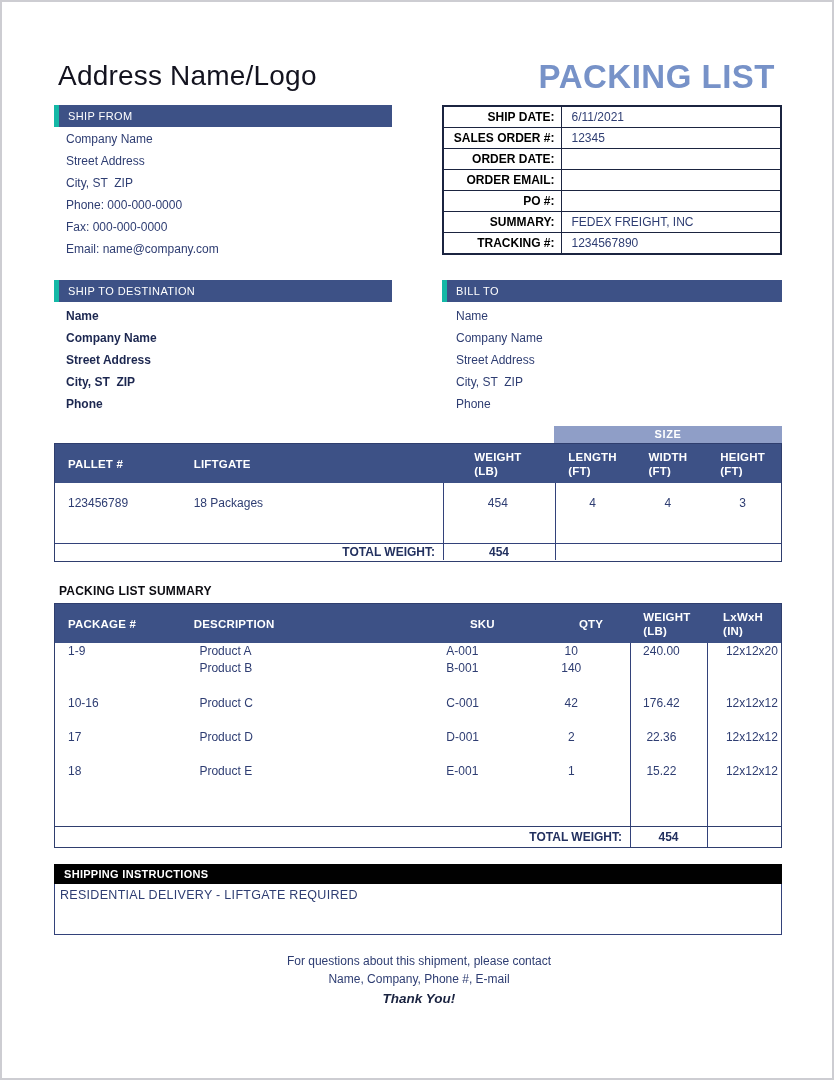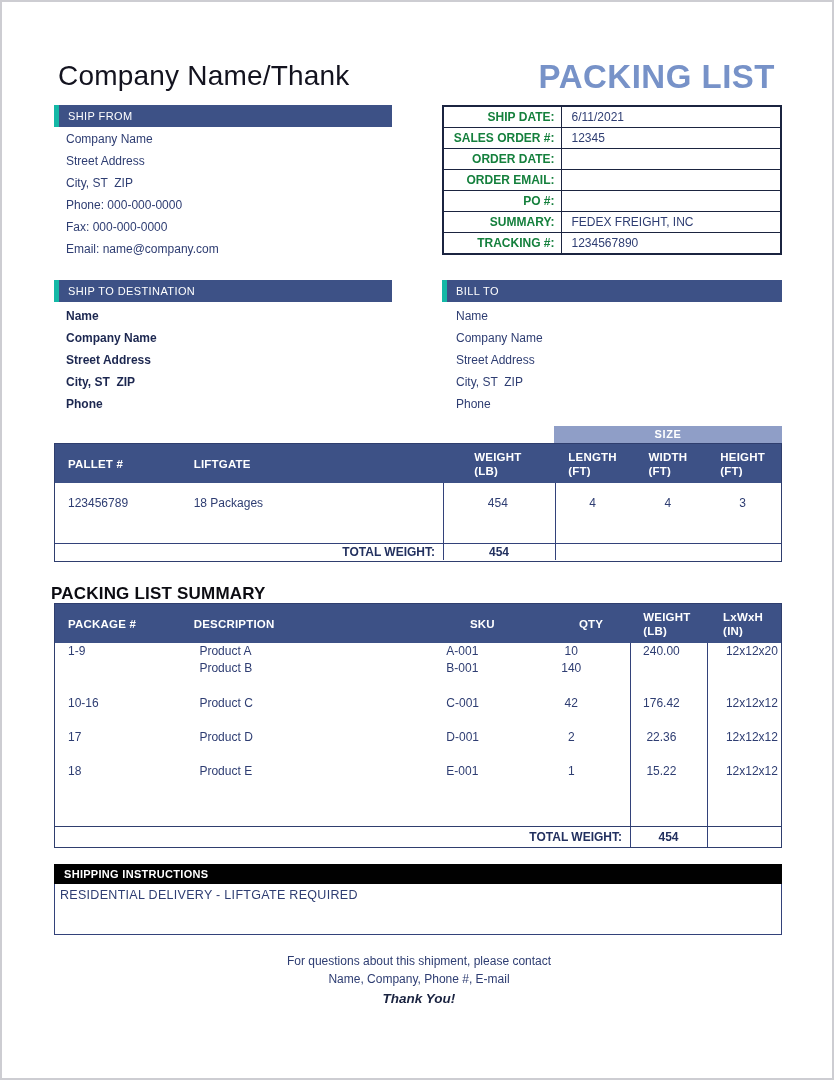--- a/index.html
+++ b/index.html
@@ -22,21 +22,21 @@
   .addr { position:absolute; font-size:12px; line-height:22px; color:#2e3d72; }
   .addr div { white-space:pre; }
   .addr-shipfrom { left:64px; top:126px; }
   .addr-shipto   { left:64px; top:303px; font-weight:bold; color:#1c2750; }
   .addr-billto   { left:454px; top:303px; }
 
   
   .order-table { position:absolute; left:440px; top:103px; width:340px; border-collapse:collapse; }
   .order-table td { border:1px solid #1b2440; height:20px; line-height:20px; font-size:12px; }
   .order-table { border:2px solid #1b2440; }
-  .order-table td.lbl { width:118px; text-align:right; font-weight:bold; color:#15803d; padding-right:6px; }
+  .order-table td.lbl { width:118px; text-align:right; font-weight:bold; color:#000000; padding-right:6px; }
   .order-table td.val { text-align:left; color:#2e3d72; padding-left:10px; }
 
   
   .size-bar { position:absolute; left:552px; top:424px; width:228px; height:17px; background:#8f9ec7; color:#fff;
               font-size:11px; font-weight:bold; text-align:center; line-height:17px; letter-spacing:0.6px; }
   .ptable { position:absolute; left:52px; top:441px; width:728px; height:119px; border:1.5px solid #2f3e6e; background:#fff; }
   .thead { position:absolute; left:0; top:0; width:100%; height:39px; background:#3d5186; display:flex; color:#fff;
            font-size:11.5px; font-weight:bold; }
   .thead .hc { display:flex; align-items:center; white-space:pre-line; text-align:left; line-height:14px; letter-spacing:0.2px; }
   .hc.c { justify-content:center; }
@@ -49,21 +49,21 @@
   .dc.c { text-align:center; }
   .ptotal { position:absolute; left:0; bottom:0; width:100%; height:18px; border-top:1px solid #33427a; display:flex;
             font-size:12px; font-weight:bold; color:#22305f; line-height:17px; }
   .ptotal .tl { width:388px; text-align:right; padding-right:8px; }
   .ptotal .tv { width:112px; text-align:center; }
   .vline { position:absolute; width:1px; background:#33427a; }
   .pv1 { left:388px; top:39px; height:77px; }
   .pv2 { left:500px; top:39px; height:77px; }
 
   
-  .summary-title { position:absolute; left:49px; top:582px; font-size:17px; font-weight:bold; color:#0c0c12; letter-spacing:0.2px; }
+  .summary-title { position:absolute; left:57px; top:582px; font-size:12px; font-weight:bold; color:#0c0c12; letter-spacing:0.2px; }
   .stable { position:absolute; left:52px; top:601px; width:728px; height:245px; border:1.5px solid #2f3e6e; background:#fff; }
   .s-c1{width:126px;} .s-c2{width:277px;} .s-c3{width:97px;} .s-c4{width:75px;} .s-c5{width:77px;} .s-c6{width:76px;}
   .sbody { position:absolute; left:0; top:39px; width:100%; font-size:12px; color:#2e3d72; }
   .srow { display:flex; height:17px; line-height:17px;gap:32px; }
   .spacer18 { height:18px; } .spacer17 { height:17px; }
   .stotal { position:absolute; left:0; bottom:0; width:100%; height:21px; border-top:1.5px solid #2f3e6e; display:flex;
             align-items:center; font-size:12px; font-weight:bold; color:#22305f; }
   .stotal .tl { width:575px; text-align:right; padding-right:8px; }
   .stotal .tv { width:77px; text-align:center; }
   .sv1 { left:575px; top:39px; bottom:0; }
@@ -77,21 +77,21 @@
 
   
   .footer { position:absolute; left:0; top:950px; width:834px; text-align:center; color:#2e3d72; font-size:12px; line-height:18px; }
   .footer .thanks { font-weight:bold; font-style:italic; font-size:13.5px; color:#1a2340; margin-top:2px; }
 </style>
 </head>
 <body>
 
 <div class="page">
 
-  <div class="company-title">Company Name/Thank</div>
+  <div class="company-title">Address Name/Logo</div>
   <div class="doc-title">PACKING LIST</div>
 
   <div class="bar bar-shipfrom">SHIP FROM</div>
   <div class="addr addr-shipfrom">
     <div>Company Name</div>
     <div>Street Address</div>
     <div>City, ST  ZIP</div>
     <div>Phone: 000-000-0000</div>
     <div>Fax: 000-000-0000</div>
     <div>Email: name@company.com</div>

